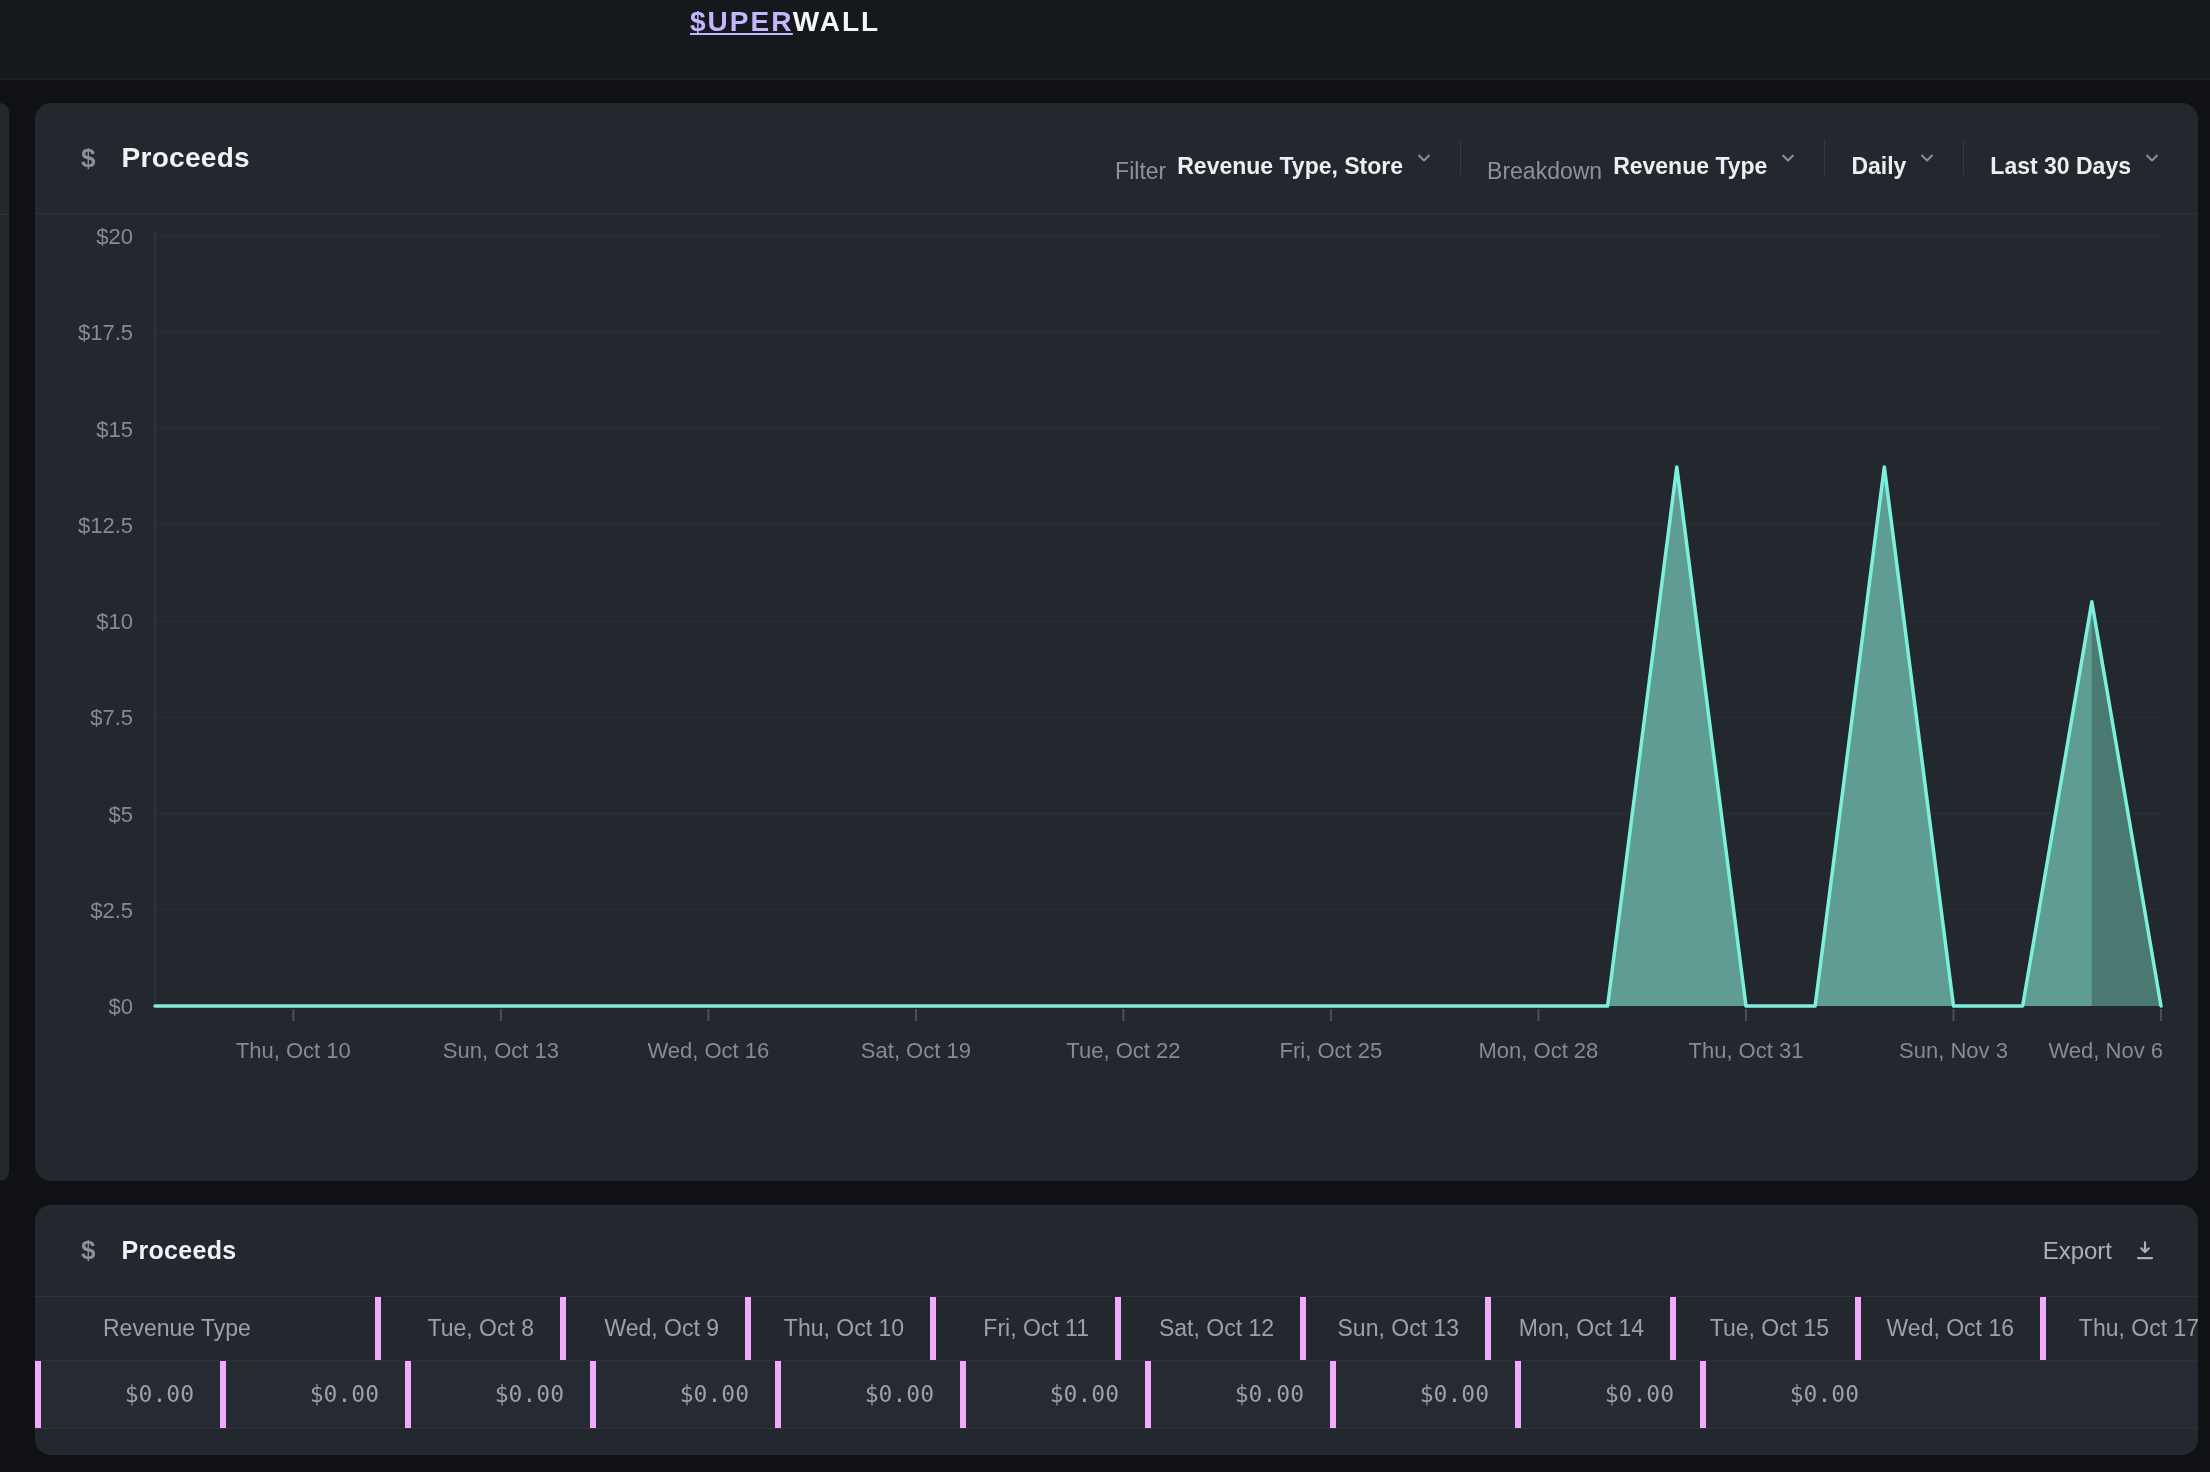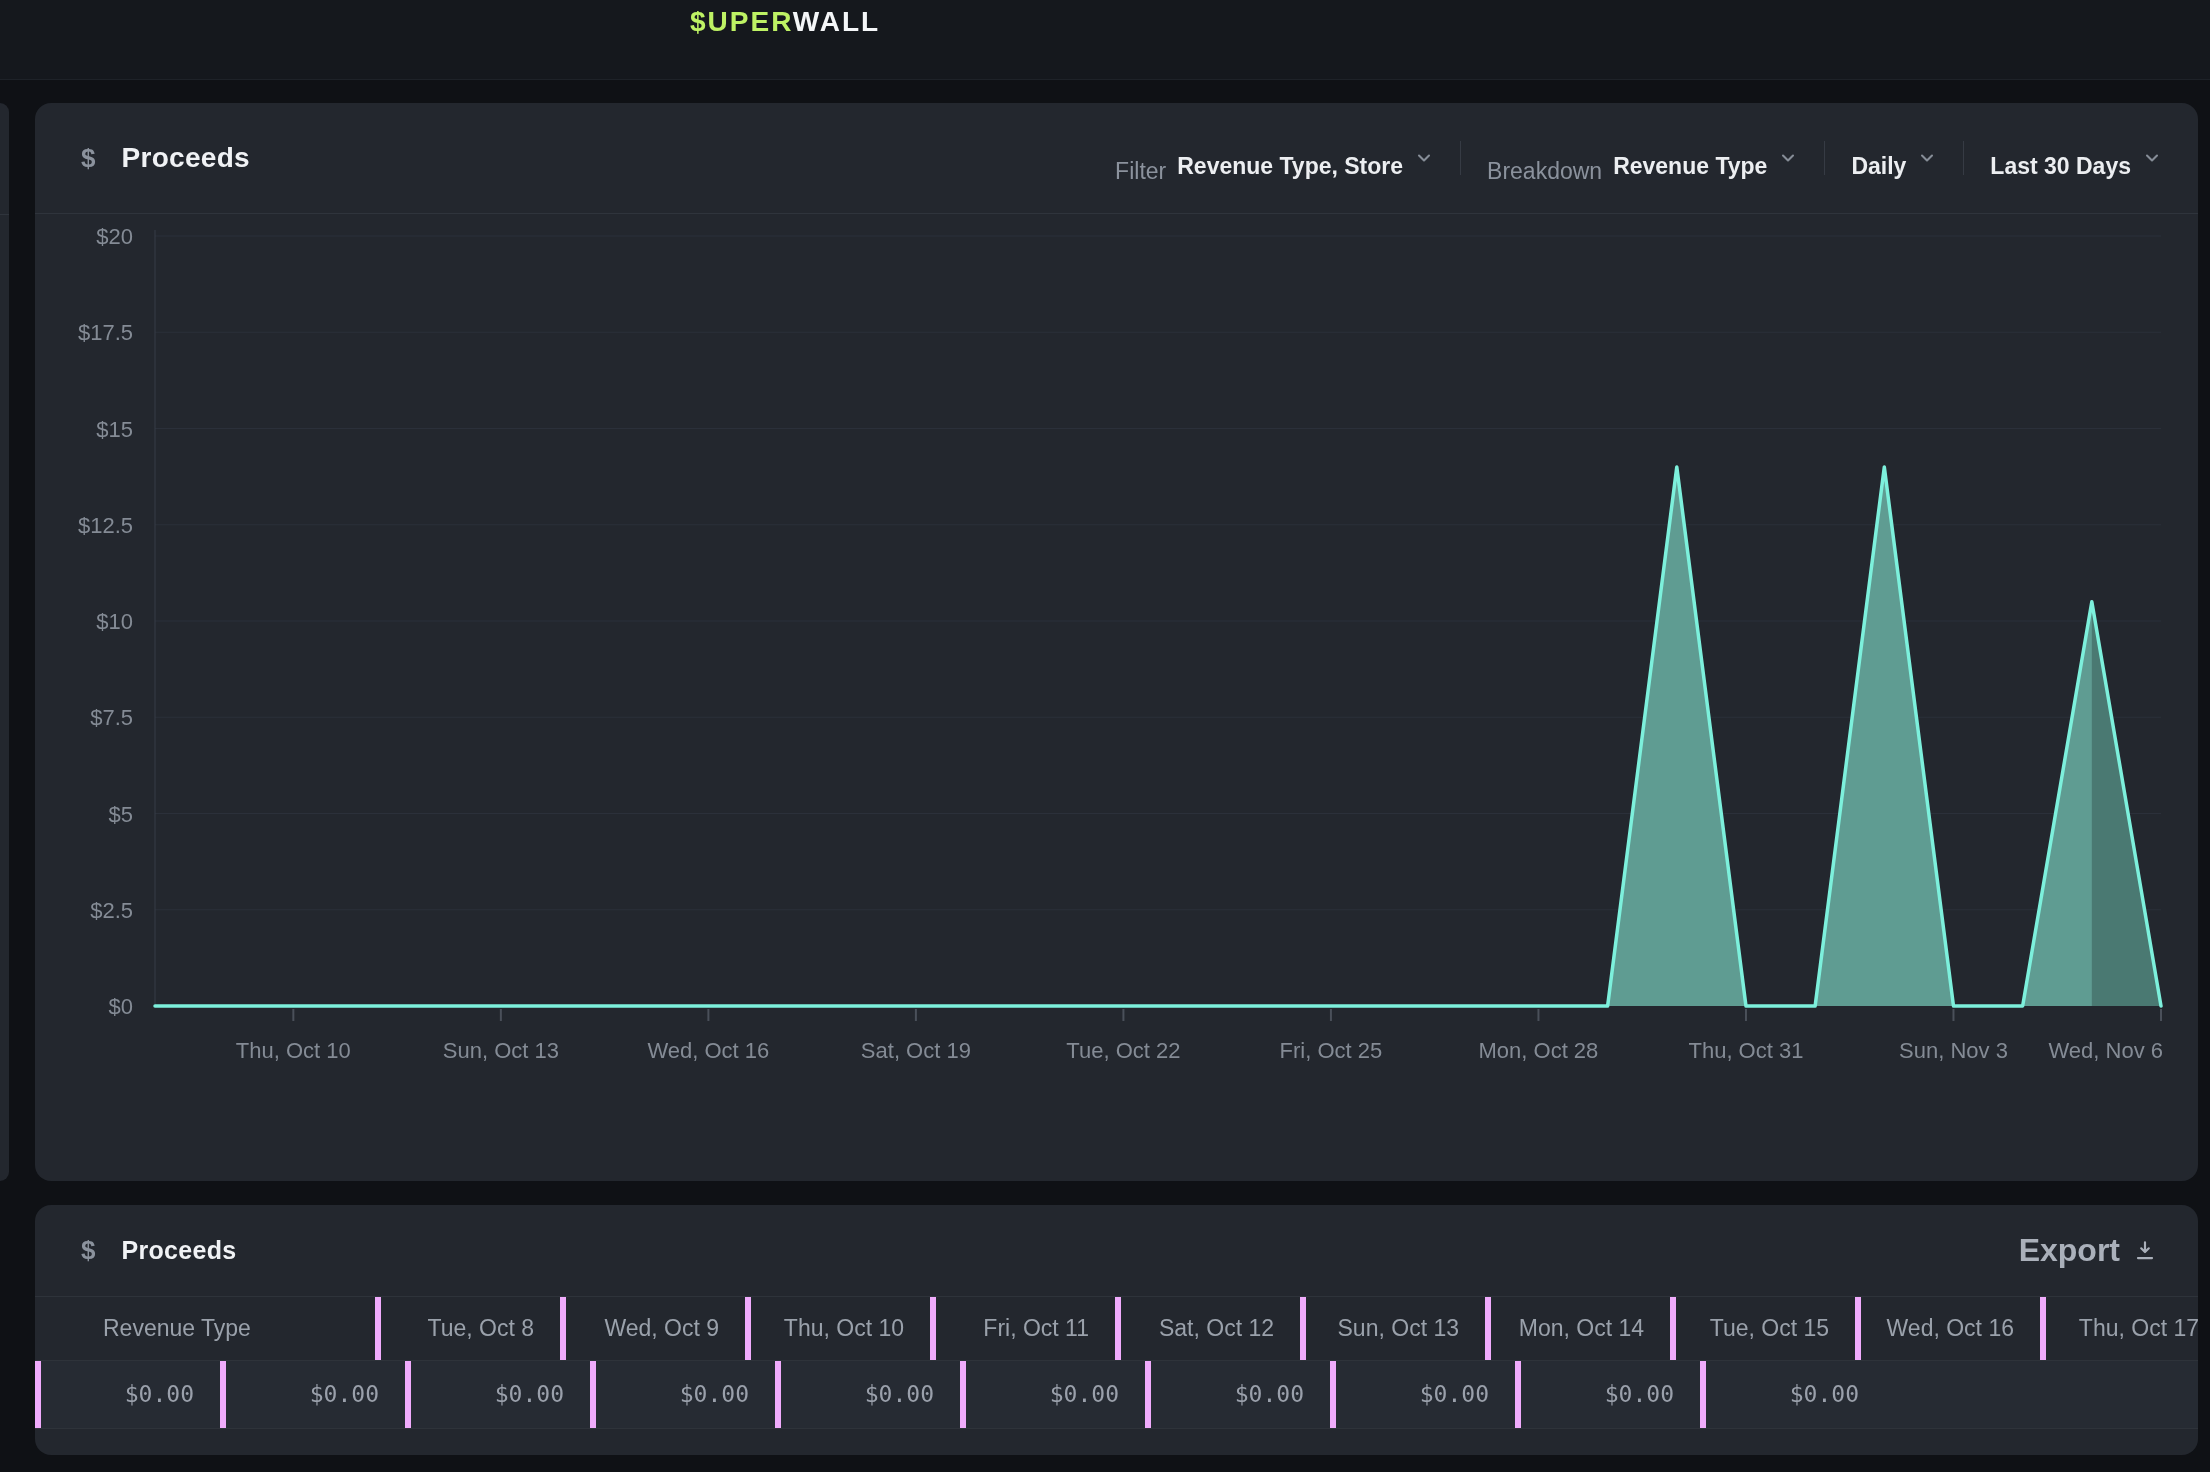--- a/index.html
+++ b/index.html
@@ -2,21 +2,21 @@
 <html><head>
 <meta charset="utf-8">
 <style>
   * { margin:0; padding:0; box-sizing:border-box; }
   html,body { width:2210px; height:1472px; overflow:hidden; }
   body { background:#0f1115; font-family:"Liberation Sans", sans-serif; color:#eef0f3; position:relative; }
 
   
   .topbar { position:absolute; left:0; top:0; width:2210px; height:80px; background:#15181d; border-bottom:1px solid #1e2228; }
   .logo { position:absolute; left:690px; top:2px; font-size:28px; font-weight:700; letter-spacing:2px; line-height:40px; cursor:pointer; }
-  .logo-teal { color:#bef264; }
+  .logo-teal { color:#c4b5fd;text-decoration:underline; }
   .logo-white { color:#f4f6f8; }
 
   
   .card { position:absolute; left:35px; width:2163px; background:#23272e; border-radius:16px; }
   .card-chart { top:103px; height:1078px; }
   .card-table { top:1205px; height:250px; overflow:hidden; }
 
   
   .sliver { position:absolute; left:0; top:103px; width:9px; height:1078px; background:#23272e; border-radius:0 10px 10px 0; }
   .sliver-div { position:absolute; left:0; top:111px; width:100%; height:1px; background:#2f343c; }
@@ -36,21 +36,21 @@
   .subhead { height:85px; display:flex; align-items:center; justify-content:space-between; padding:0 36px 0 40px; }
   .subtitle { color:#98a0aa; font-size:23px; }
 
   .chart-area { position:relative; width:2163px; height:882px; }
   .chart-area svg { display:block; width:2163px; height:882px; }
   svg text { font-family:"Liberation Sans", sans-serif; }
 
   
   .card-head2 { height:91px; display:flex; align-items:center; justify-content:space-between; padding:0 40px 0 46px; }
   .title2 { font-size:25px; }
-  .export-btn { display:flex; align-items:center; gap:12px; color:#aab0ba; font-size:32px; cursor:pointer;font-weight:bold; }
+  .export-btn { display:flex; align-items:center; gap:20px; color:#aab0ba; font-size:24px; cursor:pointer; }
 
   .ptable { width:2190px; }
   .trow { display:flex; }
   .tcell { flex:0 0 185px; font-size:23px; overflow:hidden; white-space:nowrap; }
   .tlabel { flex:0 0 340px; }
   .tdate { text-align:right; padding-right:26px; border-left:6px solid #f0abfc; }
   .thead { border-top:1px solid #2e333a; border-bottom:1px solid #2e333a; }
   .thead .tcell { height:63px; line-height:63px; color:#9aa1ab; }
   .thead .tlabel { padding-left:68px; }
   .tbody { background:#262b33; border-bottom:1px solid #2e333a; }

